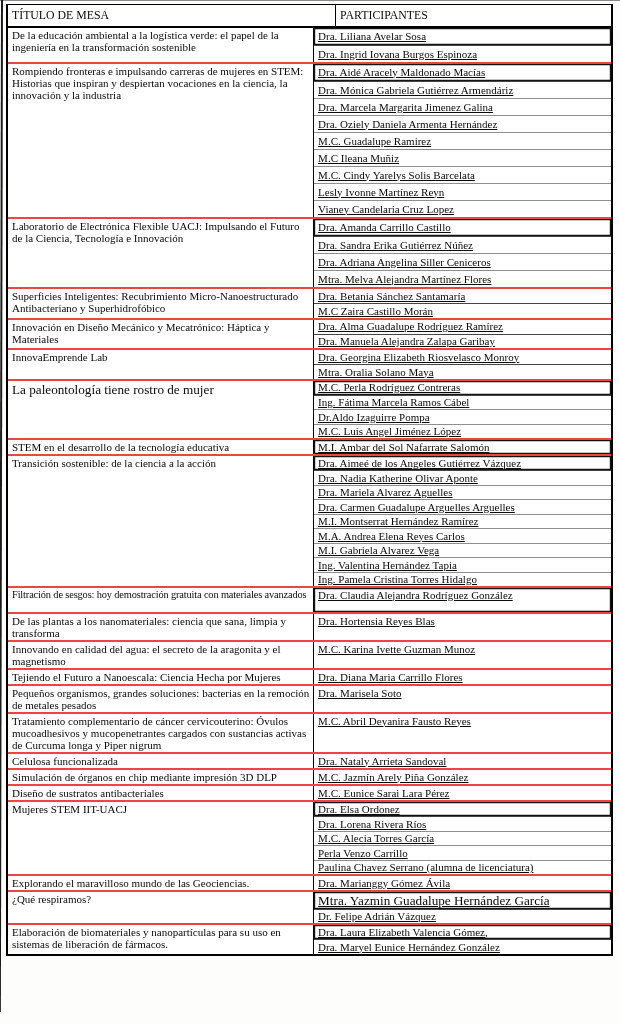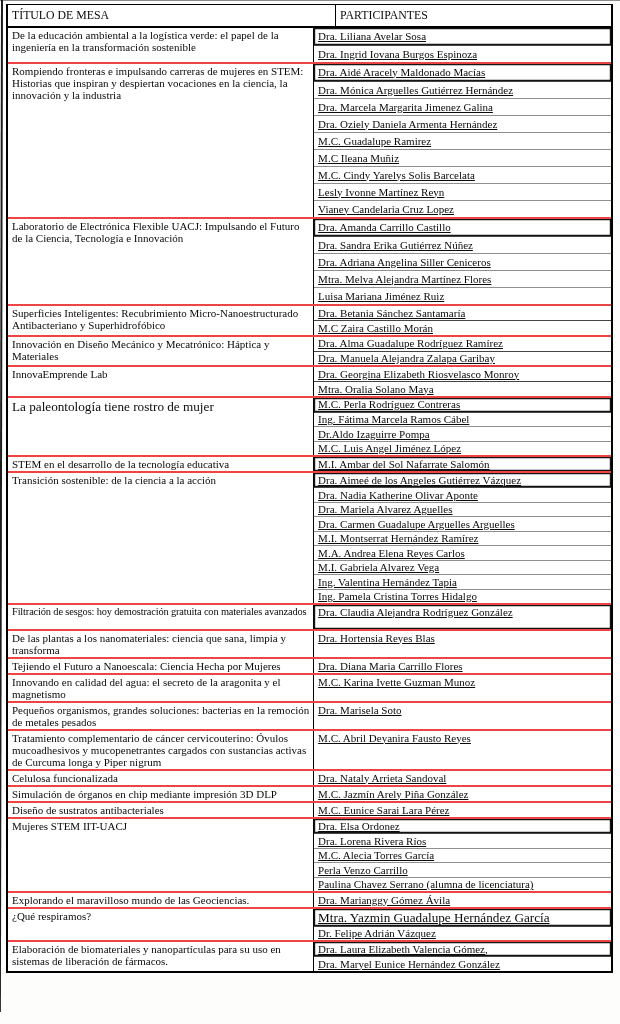--- a/index.html
+++ b/index.html
@@ -80,38 +80,37 @@
           <div class="tcell">De la educación ambiental a la logística verde: el papel de la ingeniería en la transformación sostenible</div>
           <div class="pcol">
             <div class="pcell boxed">Dra. Liliana Avelar Sosa</div>
             <div class="pcell">Dra. Ingrid Iovana Burgos Espinoza</div>
           </div>
         </div>
         <div class="group tall">
           <div class="tcell">Rompiendo fronteras e impulsando carreras de mujeres en STEM: Historias que inspiran y despiertan vocaciones en la ciencia, la innovación y la industria</div>
           <div class="pcol">
             <div class="pcell boxed">Dra. Aidé Aracely Maldonado Macías</div>
-            <div class="pcell">Dra. Mónica Arguelles Gutiérrez Hernández</div>
+            <div class="pcell">Dra. Mónica Gabriela Gutiérrez Armendáriz</div>
             <div class="pcell">Dra. Marcela Margarita Jimenez Galina</div>
             <div class="pcell">Dra. Oziely Daniela Armenta Hernández</div>
             <div class="pcell">M.C. Guadalupe Ramirez</div>
             <div class="pcell">M.C Ileana Muñiz</div>
             <div class="pcell">M.C. Cindy Yarelys Solis Barcelata</div>
             <div class="pcell">Lesly Ivonne Martínez Reyn</div>
             <div class="pcell">Vianey Candelaria Cruz Lopez</div>
           </div>
         </div>
         <div class="group tall">
           <div class="tcell">Laboratorio de Electrónica Flexible UACJ: Impulsando el Futuro de la Ciencia, Tecnología e Innovación</div>
           <div class="pcol">
             <div class="pcell boxed">Dra. Amanda Carrillo Castillo</div>
             <div class="pcell">Dra. Sandra Erika Gutiérrez Núñez</div>
             <div class="pcell">Dra. Adriana Angelina Siller Ceniceros</div>
             <div class="pcell">Mtra. Melva Alejandra Martínez Flores</div>
-            <div class="pcell">Luisa Mariana Jiménez Ruiz</div>
           </div>
         </div>
         <div class="group">
           <div class="tcell">Superficies Inteligentes: Recubrimiento Micro-Nanoestructurado Antibacteriano y Superhidrofóbico</div>
           <div class="pcol">
             <div class="pcell">Dra. Betania Sánchez Santamaría</div>
             <div class="pcell">M.C Zaira Castillo Morán</div>
           </div>
         </div>
         <div class="group">
@@ -163,29 +162,29 @@
             <div class="pcell boxed">Dra. Claudia Alejandra Rodríguez González</div>
           </div>
         </div>
         <div class="group">
           <div class="tcell">De las plantas a los nanomateriales: ciencia que sana, limpia y transforma</div>
           <div class="pcol">
             <div class="pcell">Dra. Hortensia Reyes Blas</div>
           </div>
         </div>
         <div class="group">
+          <div class="tcell">Innovando en calidad del agua: el secreto de la aragonita y el magnetismo</div>
+          <div class="pcol">
+            <div class="pcell">M.C. Karina Ivette Guzman Munoz</div>
+          </div>
+        </div>
+        <div class="group">
           <div class="tcell">Tejiendo el Futuro a Nanoescala: Ciencia Hecha por Mujeres</div>
           <div class="pcol">
             <div class="pcell">Dra. Diana Maria Carrillo Flores</div>
-          </div>
-        </div>
-        <div class="group">
-          <div class="tcell">Innovando en calidad del agua: el secreto de la aragonita y el magnetismo</div>
-          <div class="pcol">
-            <div class="pcell">M.C. Karina Ivette Guzman Munoz</div>
           </div>
         </div>
         <div class="group">
           <div class="tcell">Pequeños organismos, grandes soluciones: bacterias en la remoción de metales pesados</div>
           <div class="pcol">
             <div class="pcell">Dra. Marisela Soto</div>
           </div>
         </div>
         <div class="group">
           <div class="tcell">Tratamiento complementario de cáncer cervicouterino: Óvulos mucoadhesivos y mucopenetrantes cargados con sustancias activas de Curcuma longa y Piper nigrum</div>

